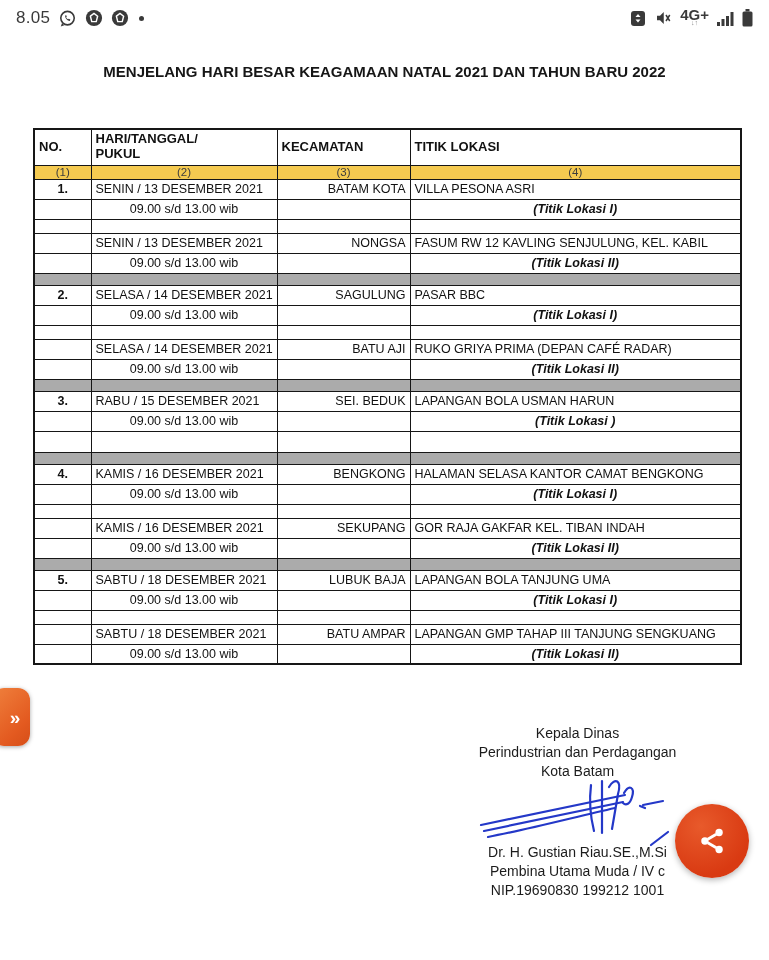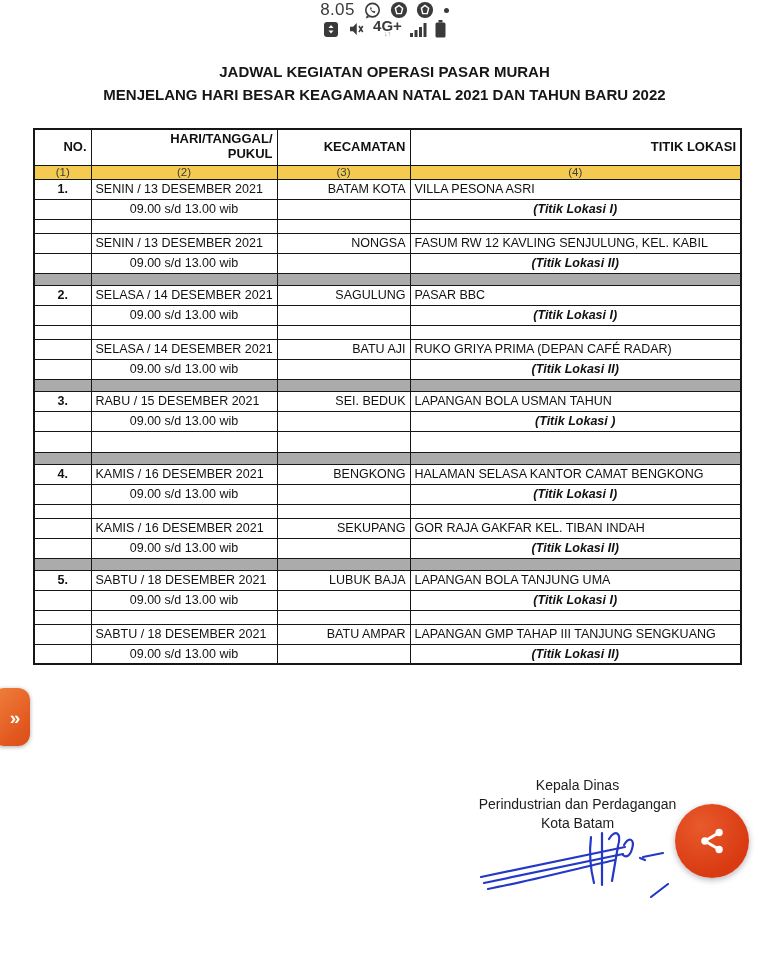--- a/index.html
+++ b/index.html
@@ -1,55 +1,55 @@
 <!DOCTYPE html>
 <html><head>
 <meta charset="utf-8">
 <style>
   html,body{margin:0;padding:0;background:#e9e9e9;}
   .screen{
     position:relative;width:769px;height:960px;background:#ffffff;
     font-family:"Liberation Sans",sans-serif;color:#111;overflow:hidden;margin:0 auto;
   }
   
-  .statusbar{position:absolute;top:0;left:0;right:0;height:36px;display:flex;align-items:center;justify-content:space-between;padding:0 16px;box-sizing:border-box;flex-direction:column;}
+  .statusbar{position:absolute;top:0;left:0;right:0;height:36px;display:flex;align-items:center;justify-content:space-between;padding:0 16px;box-sizing:border-box;}
   .sb-left,.sb-right{display:flex;align-items:center;gap:8px;}
   .sb-time{font-size:17px;color:#3a3a3a;letter-spacing:.3px;}
   .sb-ic{display:inline-flex;align-items:center;justify-content:center;}
   .dotmark{width:5px;height:5px;border-radius:50%;background:#3a3a3a;margin-left:2px;}
   .net-label{font-size:15px;font-weight:700;color:#3a3a3a;line-height:9px;text-align:center;}
   .net-arrows{font-size:7px;color:#8a8a8a;line-height:7px;text-align:center;}
   
   .doc-title{position:absolute;top:60px;left:0;width:100%;text-align:center;font-weight:700;font-size:15px;line-height:23px;color:#161616;}
   
   .table-wrap{position:absolute;left:33px;top:128px;}
   table.sched{border-collapse:collapse;table-layout:fixed;width:707px;border:2px solid #161616;}
   table.sched th,table.sched td{border:1px solid #161616;padding:0 4px;font-size:12.5px;line-height:1.15;overflow:hidden;white-space:nowrap;}
   tr.hdr{height:36px;}
-  tr.hdr th{font-size:13px;font-weight:700;text-align:right;white-space:pre-line;}
+  tr.hdr th{font-size:13px;font-weight:700;text-align:left;white-space:pre-line;}
   tr.num{height:14px;background:#f5ca50;}
   tr.num td{font-size:11.5px;text-align:center;color:#3d3d3d;}
   tr.r-main{height:20px;}
   tr.r-time{height:20px;text-align:center;}
   tr.gap{height:14px;}
   tr.gap-tall{height:21px;}
   tr.sep{height:12px;}
   tr.sep td{background:#ababab;}
   td.no{text-align:center;font-weight:600;}
   td.date{font-weight:400;}
   td.kec{text-align:right;}
   td.lok{}
   td.titik{font-weight:700;font-style:italic;}
   
   .left-tab{position:absolute;left:-8px;top:688px;width:38px;height:58px;border-radius:12px;
     background:linear-gradient(135deg,#f0813d 0%,#e35a20 70%,#d64e18 100%);
     box-shadow:0 1px 4px rgba(0,0,0,.35);display:flex;align-items:center;justify-content:center;cursor:pointer;}
   .left-tab .chev{color:#fff;font-size:19px;font-weight:700;margin-left:8px;line-height:1;}
   
-  .sig-block{position:absolute;left:415px;top:776px;width:325px;text-align:center;font-size:14px;color:#1c1c1c;}
+  .sig-block{position:absolute;left:415px;top:724px;width:325px;text-align:center;font-size:14px;color:#1c1c1c;}
   .sig-block p{margin:0;line-height:19px;}
   .sig-space{height:62px;}
   .sig-svg{position:absolute;left:60px;top:51px;pointer-events:none;}
   
   .fab{position:absolute;left:675px;top:804px;width:74px;height:74px;border-radius:50%;
     background:radial-gradient(circle at 35% 30%,#e85a2b,#d93a12 70%);
     box-shadow:0 2px 6px rgba(0,0,0,.3);display:flex;align-items:center;justify-content:center;cursor:pointer;}
   
   .navbar{position:absolute;left:0;bottom:0;width:100%;height:62px;background:#fff;}
 </style>
@@ -111,21 +111,20 @@
       <span class="sb-ic">
         <svg width="11" height="18" viewBox="0 0 11 18">
             <rect x="3.5" y="0" width="4" height="2.5" fill="#3a3a3a"></rect>
             <rect x="0.5" y="2.5" width="10" height="15" rx="1.5" fill="#3a3a3a"></rect>
           </svg>
       </span>
     </div>
   </div>
 
   <div class="doc-title">
-    <div>JADWAL KEGIATAN OPERASI PASAR MURAH</div>
     <div>MENJELANG HARI BESAR KEAGAMAAN NATAL 2021 DAN TAHUN BARU 2022</div>
   </div>
 
   <div class="table-wrap">
     <table class="sched">
       <colgroup>
           <col style="width:57px">
           <col style="width:186px">
           <col style="width:133px">
           <col style="width:331px">
@@ -218,21 +217,21 @@
             <td></td>
             <td></td>
             <td></td>
             <td></td>
           </tr>
 
         <tr class="r-main">
           <td class="no">3.</td>
           <td class="date">RABU / 15 DESEMBER 2021</td>
           <td class="kec">SEI. BEDUK</td>
-          <td class="lok">LAPANGAN BOLA USMAN TAHUN</td>
+          <td class="lok">LAPANGAN BOLA USMAN HARUN</td>
         </tr>
         <tr class="r-time">
           <td></td>
           <td>09.00 s/d 13.00 wib</td>
           <td></td>
           <td class="titik">(Titik Lokasi )</td>
         </tr>
         <tr class="gap-tall">
             <td></td>
             <td></td>
@@ -320,20 +319,21 @@
   <div class="left-tab">
     <span class="chev">»</span>
   </div>
 
   <div class="sig-block">
     <p>Kepala Dinas</p>
     <p>Perindustrian dan Perdagangan</p>
     <p>Kota Batam</p>
     <div class="sig-space"></div>
     <p>Dr. H. Gustian Riau.SE.,M.Si</p>
+    <p>Pembina Utama Muda / IV c</p>
     <p>NIP.19690830 199212 1001</p>
     <svg class="sig-svg" width="210" height="85" viewBox="0 0 210 85">
       <g fill="none" stroke="#2438c8" stroke-width="2.2" stroke-linecap="round">
         <path d="M6 50 L150 20"></path>
         <path d="M9 56 L148 27"></path>
         <path d="M13 62 C 50 55, 100 42, 140 33"></path>
         <path d="M116 10 C114 26 116 44 119 56"></path>
         <path d="M127 6 L127 58"></path>
         <path d="M134 12 C140 2 147 5 143 19 L137 54"></path>
         <path d="M149 18 C154 9 160 12 157 22 C155 29 151 31 148 28"></path>

